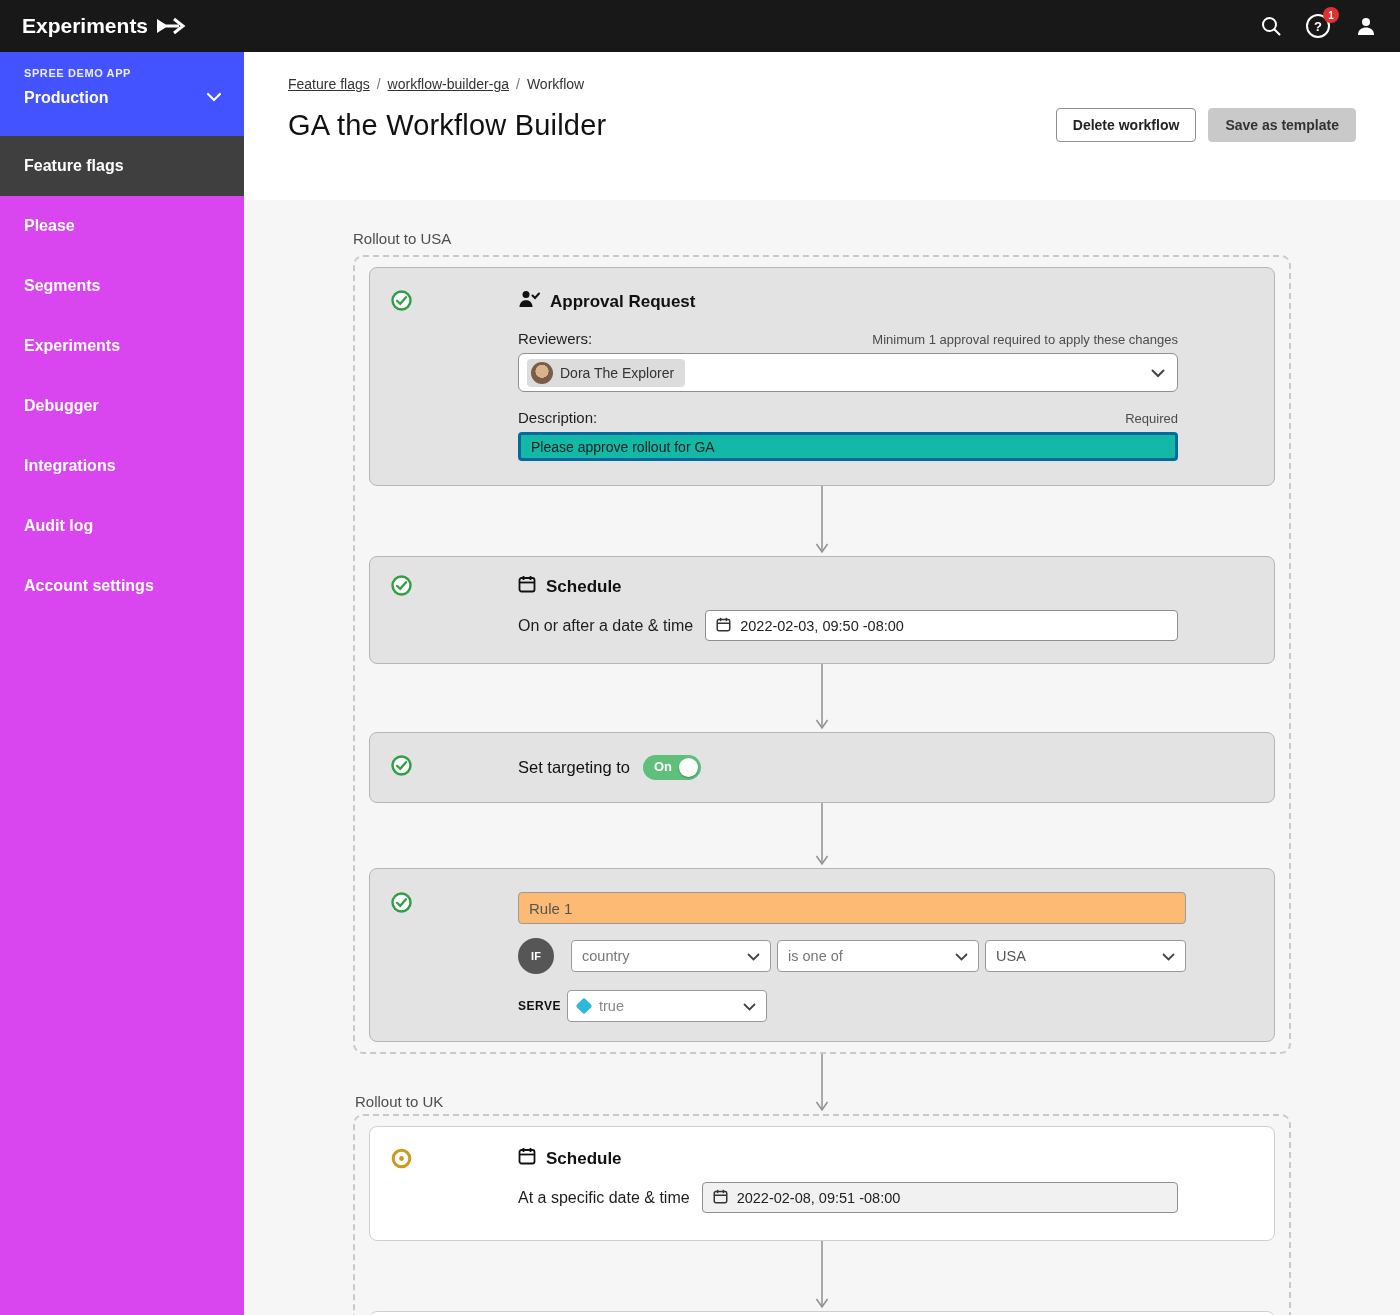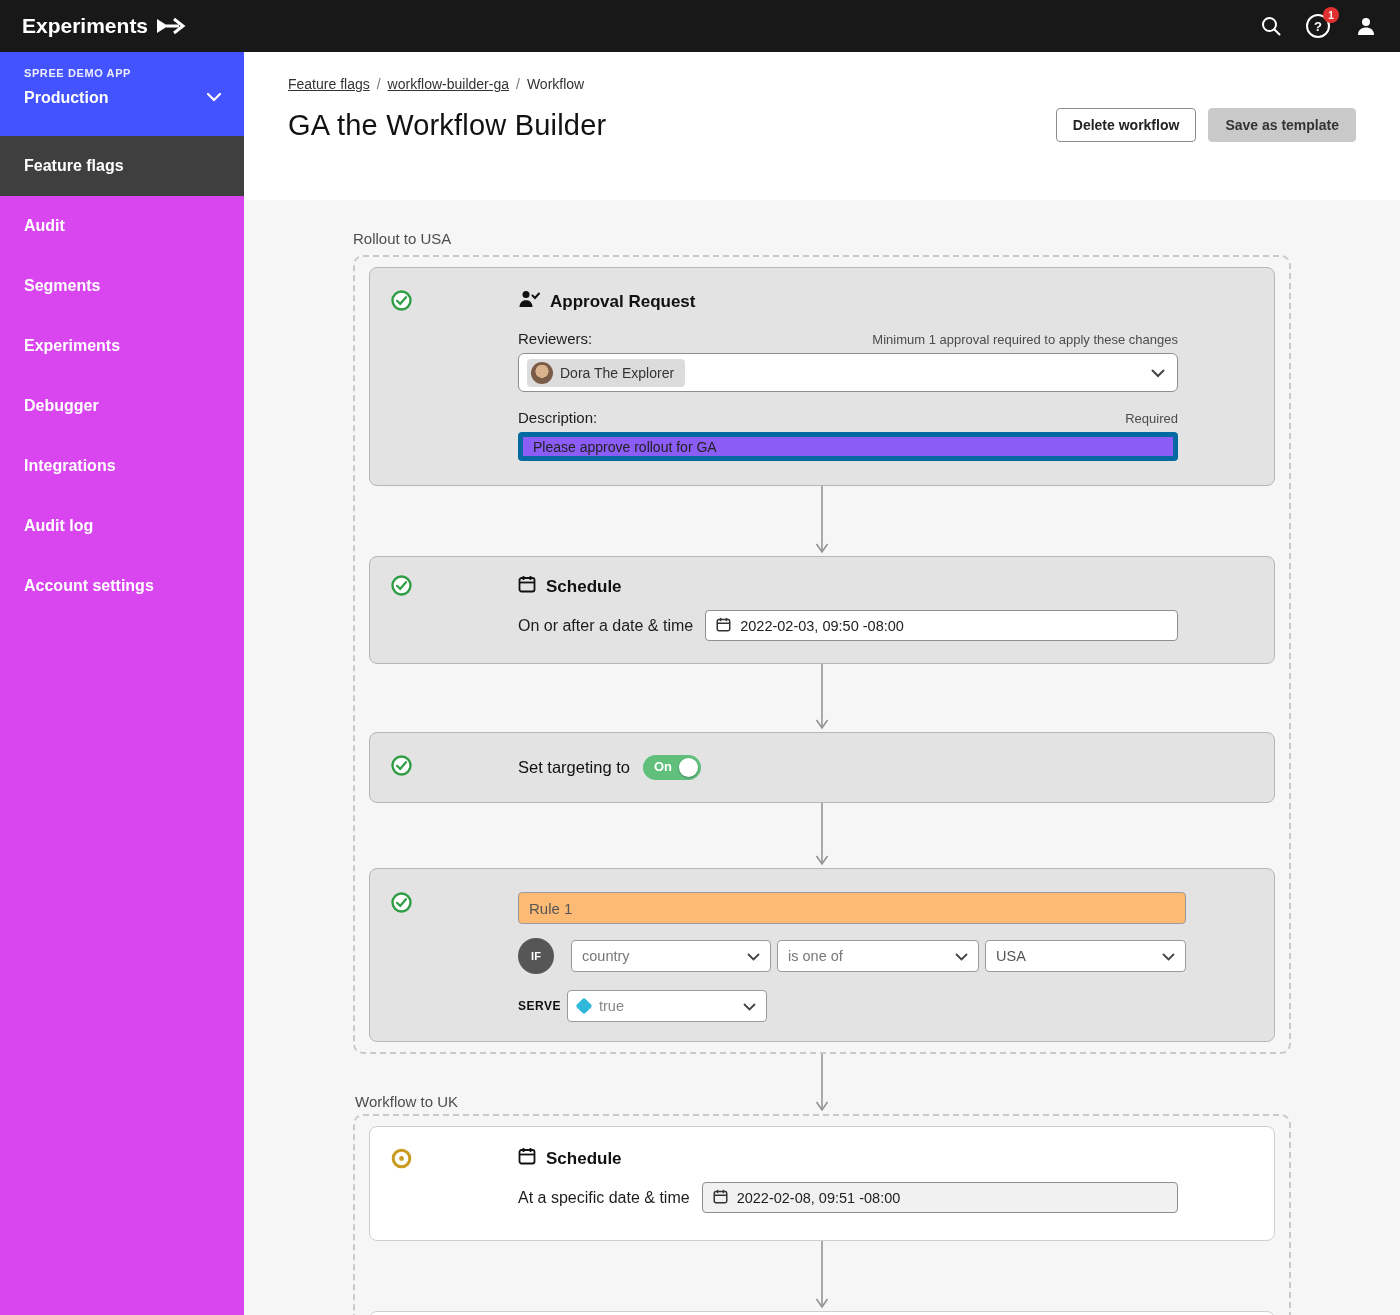--- a/index.html
+++ b/index.html
@@ -98,21 +98,21 @@
     display:flex; align-items:center; gap:7px; background:#dcdcdc; border-radius:4px;
     padding:3px 11px 3px 4px; font-size:14px; color:#333;
   }
   .avatar {
     width:22px; height:22px; border-radius:50%;
     background:radial-gradient(circle at 50% 42%, #d9b38c 0 38%, #7a5c49 40%);
   }
   .select-box .chev { margin-left:auto; }
 
   .text-input {
-    margin-top:6px; height:29px; width:100%; background:#8b5cf6; border:5px solid #0369a1;
+    margin-top:6px; height:29px; width:100%; background:#14b8a6; border:3px solid #0369a1;
     border-radius:4px; padding:0 10px; font-size:14px; color:#222;
     font-family:"Liberation Sans",sans-serif;
   }
 
   .inline-row { display:flex; align-items:center; margin-top:12px; gap:12px; }
   .inline-label { font-size:16px; color:#1d1d1d; white-space:nowrap; }
   .dt-box {
     height:31px; border:1px solid #8f8f8f; border-radius:4px; background:#fff;
     display:flex; align-items:center; gap:9px; padding:0 10px; font-size:14.5px; color:#222;
     flex:1; cursor:pointer;
@@ -197,21 +197,21 @@
     <span class="env-chevron">
       <svg width="16" height="10" viewBox="0 0 16 10">
           <path d="M2 2 L8 8 L14 2" fill="none" stroke="#fff" stroke-width="2.2" stroke-linecap="round"></path>
         </svg>
     </span>
   </div>
   <div class="nav-item active">
       <span>Feature flags</span>
     </div>
   <div class="nav-item">
-      <span>Audit</span>
+      <span>Please</span>
     </div>
   <div class="nav-item">
       <span>Segments</span>
     </div>
   <div class="nav-item">
       <span>Experiments</span>
     </div>
   <div class="nav-item">
       <span>Debugger</span>
     </div>
@@ -414,21 +414,21 @@
         </div>
       </div>
 
     </div>
 
     <div class="stage-gap">
       <svg width="16" height="60" viewBox="0 0 16 60">
           <line x1="8" y1="0" x2="8" y2="54" stroke="#8f8f8f" stroke-width="1.5"></line>
           <path d="M2.5 48 L8 56 L13.5 48" fill="none" stroke="#8f8f8f" stroke-width="1.5"></path>
         </svg>
-      <div class="gap-label">Workflow to UK</div>
+      <div class="gap-label">Rollout to UK</div>
     </div>
 
     <div class="stage-container">
 
       <div class="card white" style="height:115px;">
         <div class="card-status" style="padding-top:21px;">
           <span>
             <svg width="21" height="21" viewBox="0 0 21 21">
               <circle cx="10.5" cy="10.5" r="8.3" fill="none" stroke="#c99b1f" stroke-width="3"></circle>
               <circle cx="10.5" cy="10.5" r="2.4" fill="#c99b1f"></circle>

